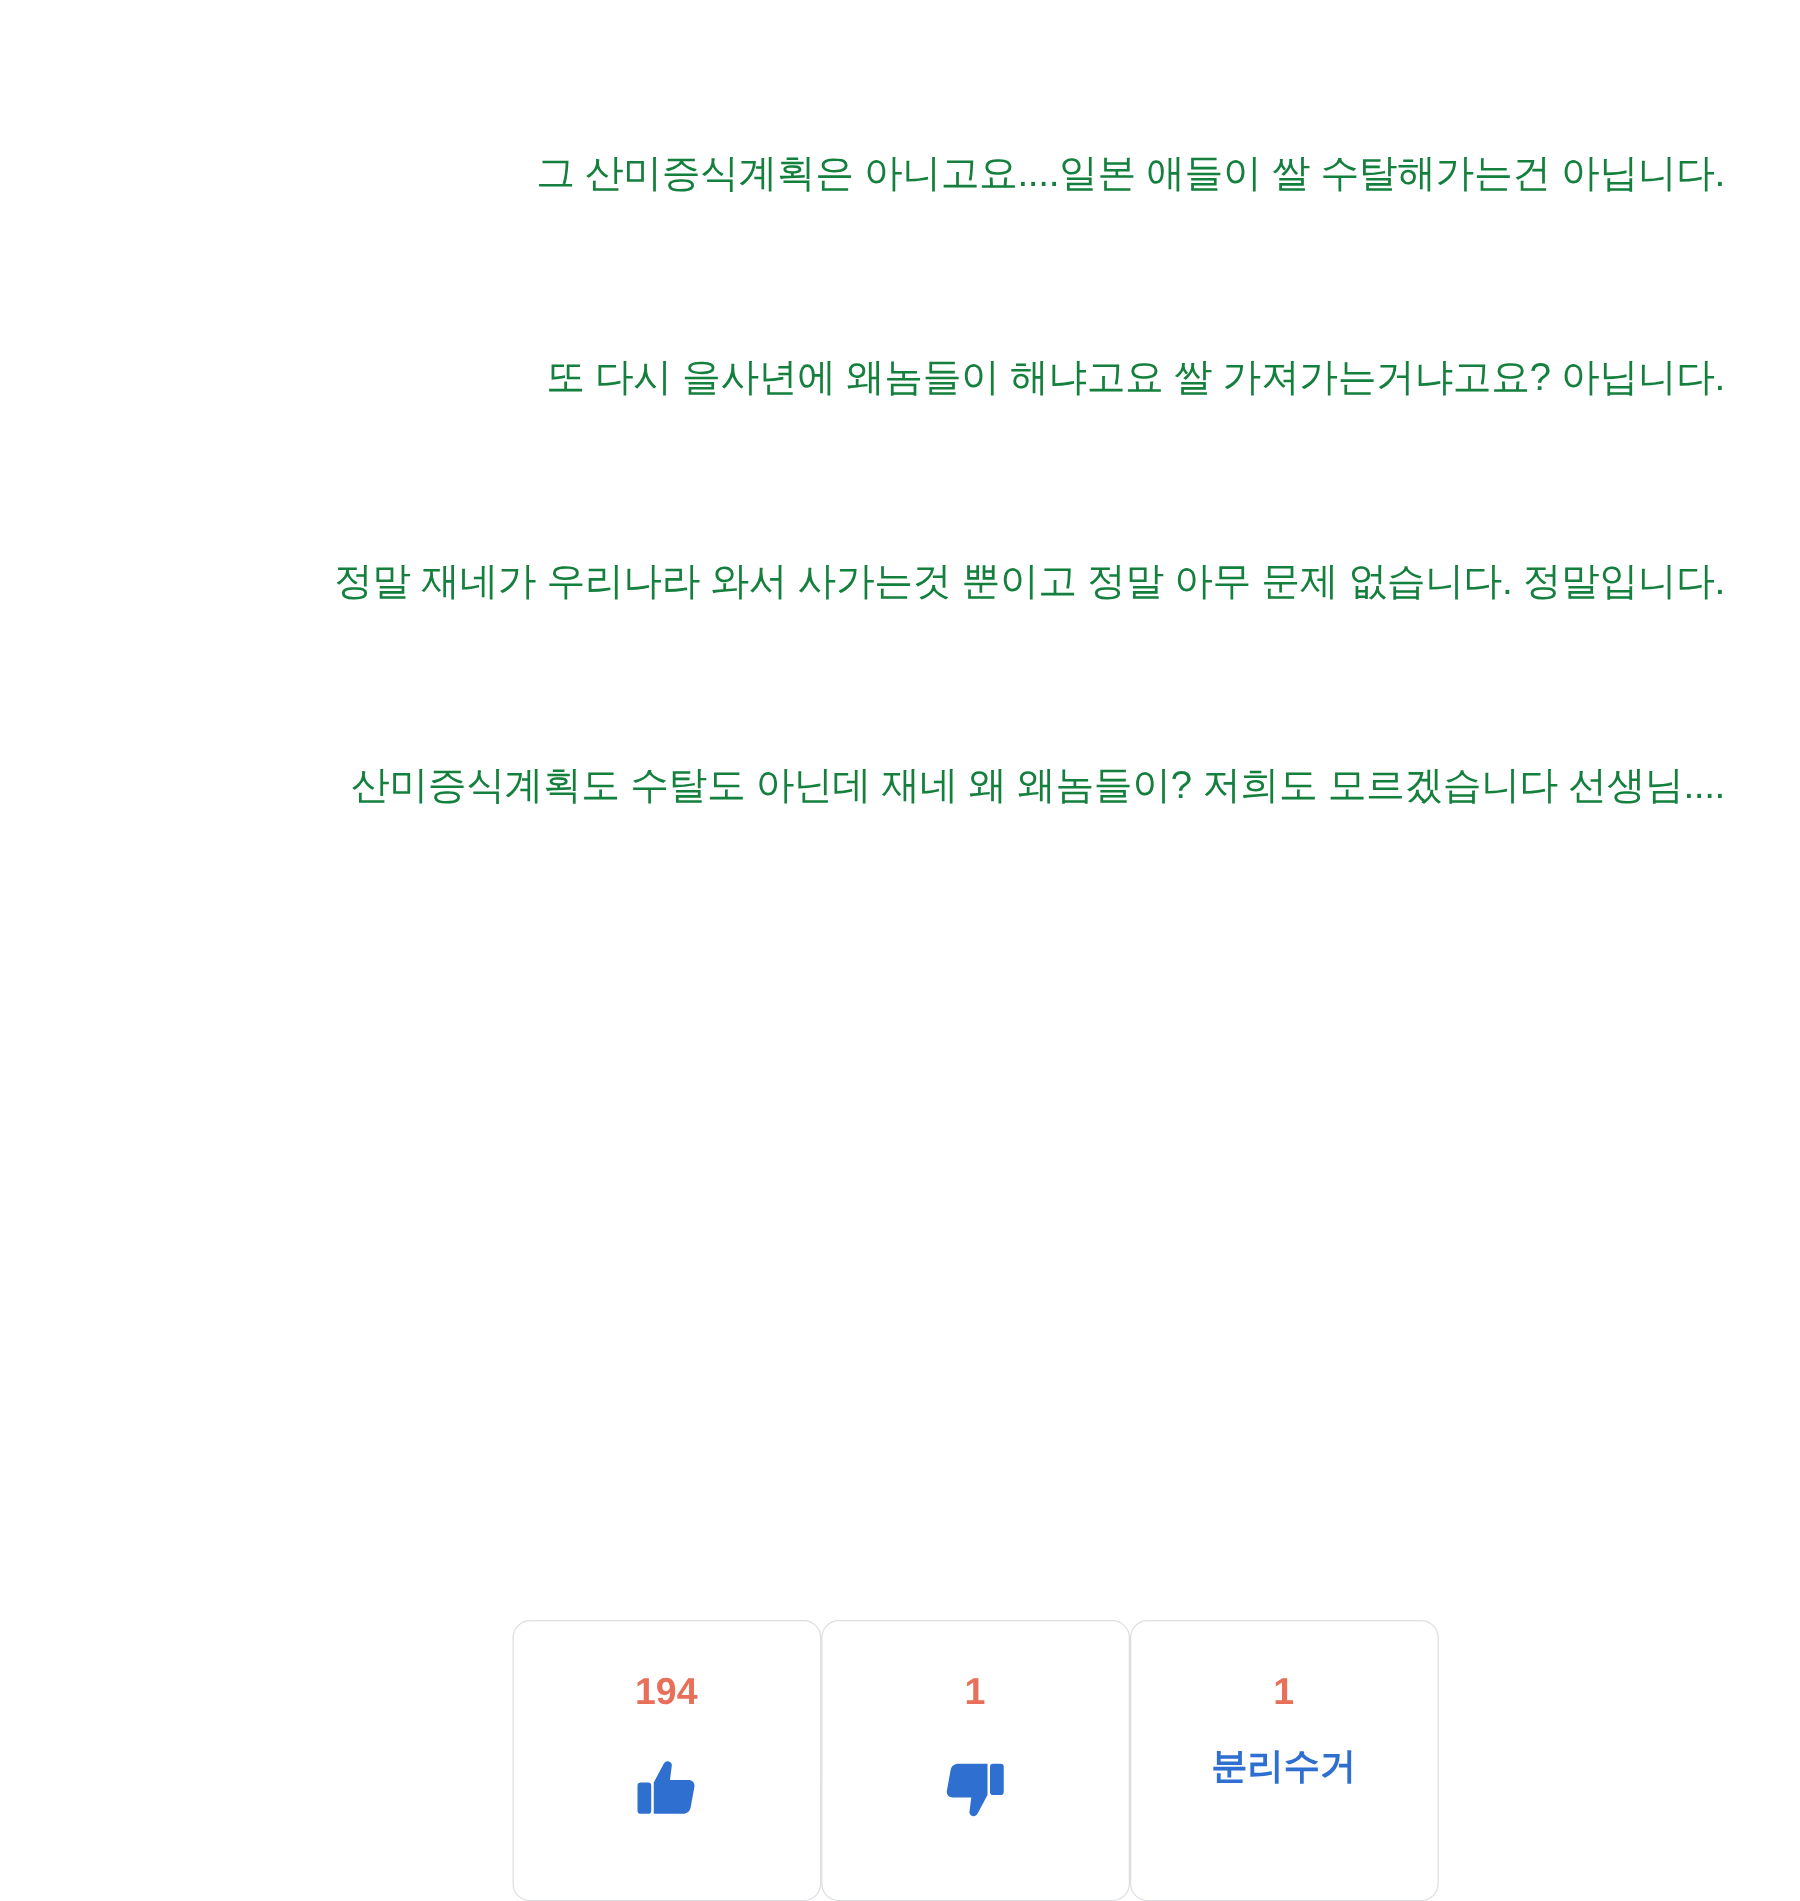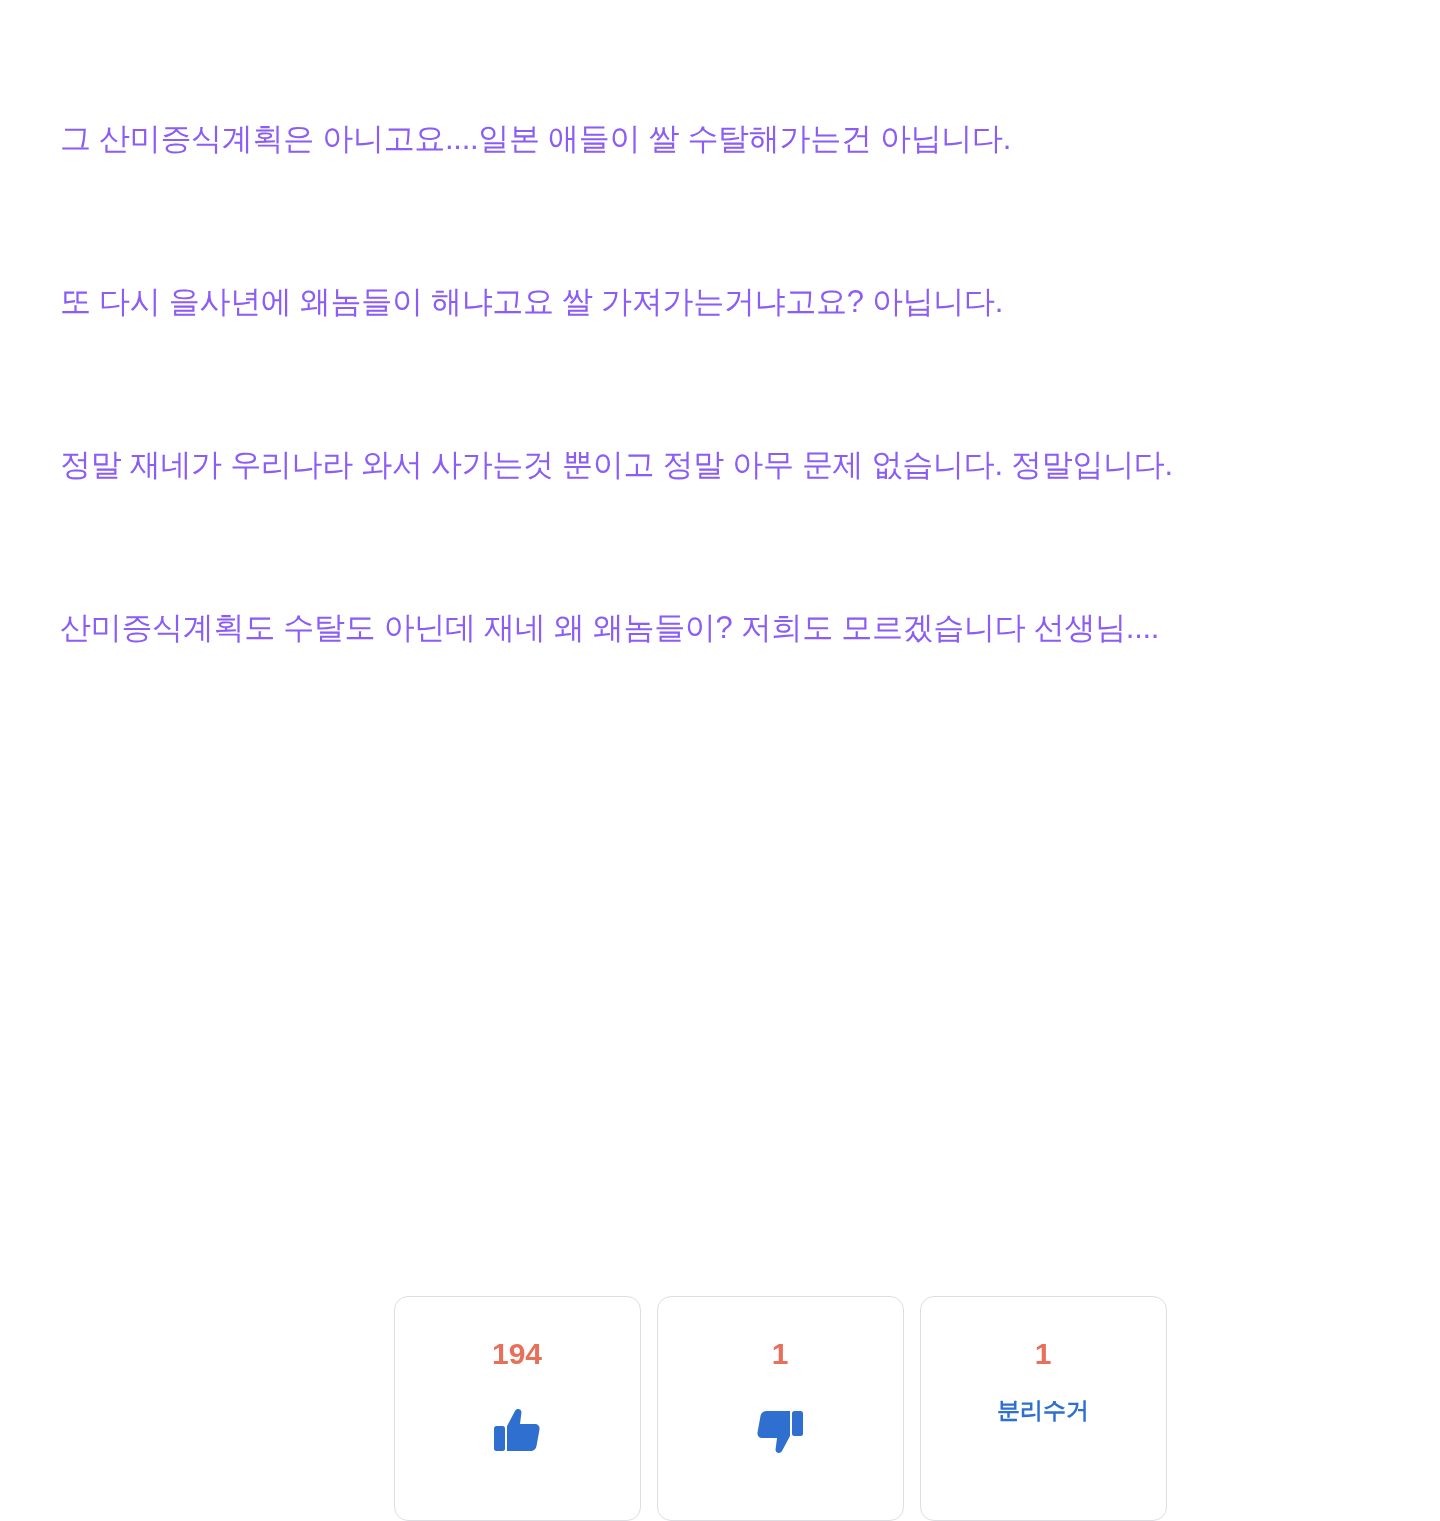--- a/index.html
+++ b/index.html
@@ -18,40 +18,39 @@
   }
 
   .post-body {
     padding: 118px 60px 0 60px;
     box-sizing: border-box;
   }
 
   .para {
     font-size: 31px;
     line-height: 1.35;
-    text-align: left;
-    color: #8b5cf6;
+    text-align: right;
+    color: #15803d;
     margin: 0 0 121px 0;
     white-space: pre-wrap;
     letter-spacing: -0.3px;
   }
   .para:last-of-type {
     margin-bottom: 0;
   }
 
   .reaction-bar {
     position: absolute;
     left: 0;
     right: 0;
     bottom: 0;
     height: 252px;
     display: flex;
     justify-content: center;
     align-items: flex-start;
-    gap: 16px;
     padding-top: 27px;
     box-sizing: border-box;
   }
 
   .reaction-btn {
     width: 247px;
     height: 225px;
     border: 1px solid #dcdee2;
     border-radius: 14px;
     background: #ffffff;
@@ -73,21 +72,21 @@
   }
   .reaction-count.small {
     font-weight: bold;
   }
 
   .reaction-icon svg {
     display: block;
   }
 
   .reaction-label {
-    font-size: 23px;
+    font-size: 29px;
     font-weight: bold;
     color: #2f6fd0;
     line-height: 1;
   }
 
   
   .reaction-btn.clipped {
     margin-right: -120px;
   }
 </style>

